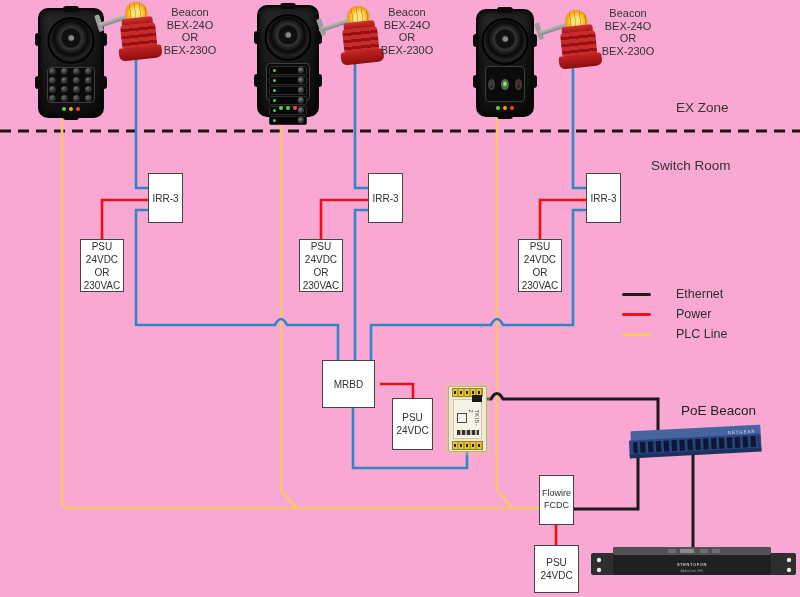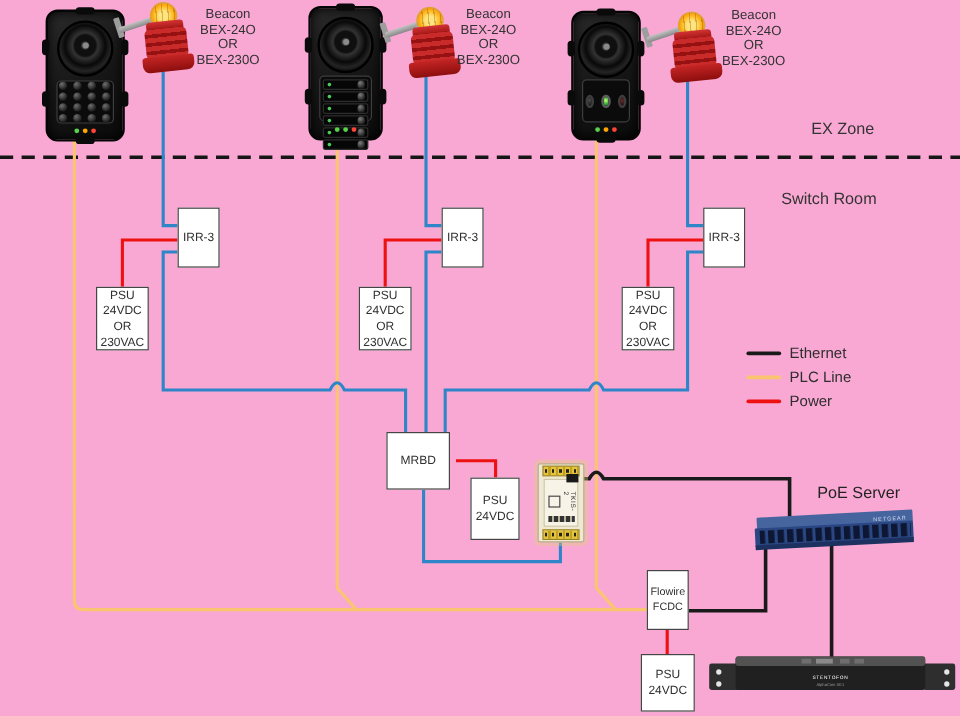--- a/index.html
+++ b/index.html
@@ -24,21 +24,21 @@
   .node.small-f{font-size:9px;}
 
   
   .legend{position:absolute;left:622px;top:284px;}
   .lg-row{display:flex;align-items:center;height:20px;}
   .lg-sw{width:29px;height:3px;border-radius:2px;margin-right:7px;}
   .sw0{background:var(--lc0,#1a1a1a);}
   .sw1{background:var(--lc1,#f00);}
   .sw2{background:var(--lc2,#fac571);}
   .sw3{background:var(--lc3,#2e86c8);}
-  .lg-label{font-size:12.5px;color:#2e2e2e;}
+  .lg-label{font-size:12.5px;color:#2e2e2e;margin-left:18px;}
 
   
   .intercom{position:absolute;background:linear-gradient(150deg,#2b2b2b,#161616 55%,#0b0b0b);
             border:2px solid #050505;border-radius:10px;box-sizing:border-box;
             box-shadow:inset 0 0 10px #000;}
   .ic-tab{position:absolute;width:6px;height:13px;background:#0a0a0a;border-radius:3px;}
   .ic-tab.lt{left:-5px;top:22%;} .ic-tab.lb{left:-5px;top:62%;}
   .ic-tab.rt{right:-5px;top:22%;} .ic-tab.rb{right:-5px;top:62%;}
   .ic-nub{position:absolute;left:50%;transform:translateX(-50%);width:16px;height:6px;
           background:#0a0a0a;border-radius:3px;}
@@ -341,30 +341,30 @@
     <div class="tk-term top"></div>
     <div class="tk-body">
       <div class="tk-icon"></div>
       <span class="tk-label">TKIS-2</span>
       <div class="tk-pins"></div>
     </div>
     <div class="tk-term bot"></div>
     <div class="tk-conn"></div>
   </div>
 
-  <div class="txt poe-label" style="left:681px;top:403px;">PoE Server</div>
+  <div class="txt poe-label" style="left:681px;top:403px;">PoE Beacon</div>
 
   <div class="legend">
     <div class="lg-row">
       <span class="lg-sw sw0"></span>
       <span class="lg-label">Ethernet</span>
     </div>
     <div class="lg-row">
+      <span class="lg-sw sw1"></span>
+      <span class="lg-label">Power</span>
+    </div>
+    <div class="lg-row">
       <span class="lg-sw sw2"></span>
       <span class="lg-label">PLC Line</span>
     </div>
-    <div class="lg-row">
-      <span class="lg-sw sw1"></span>
-      <span class="lg-label">Power</span>
-    </div>
   </div>
 
 </div>
 
 </body></html>

